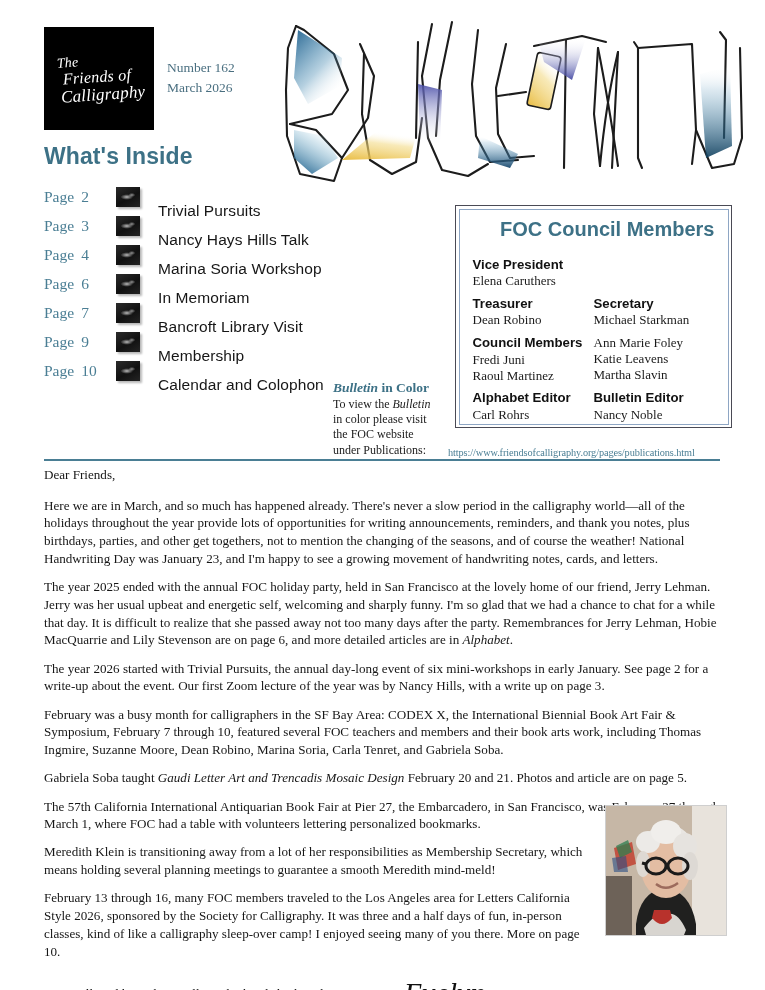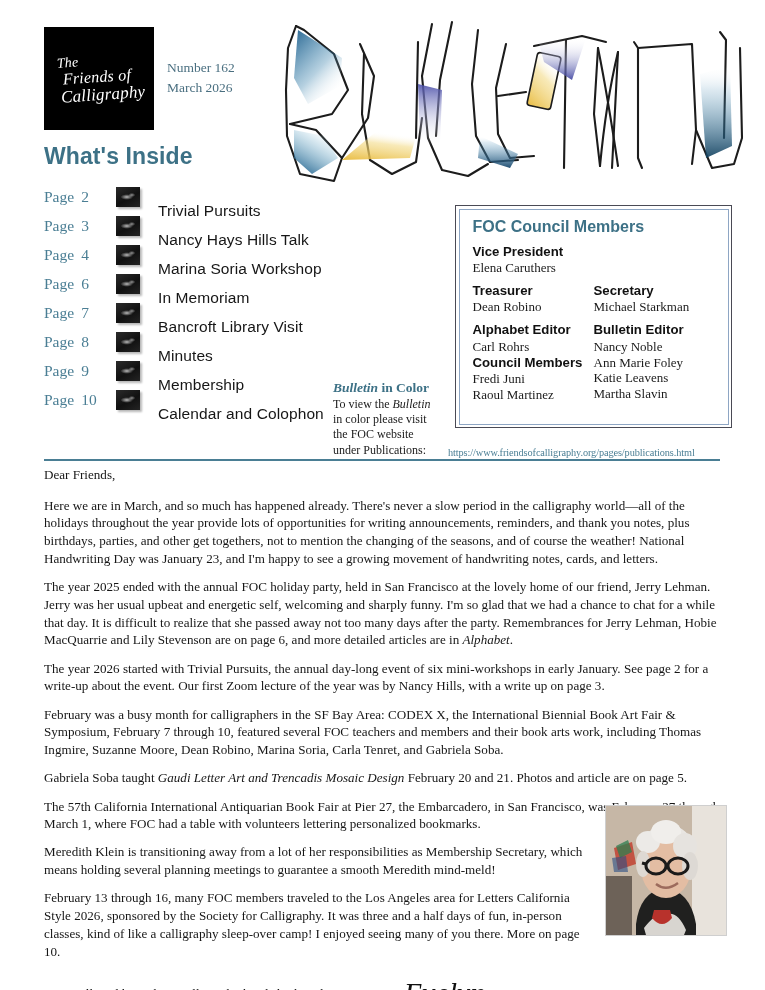--- a/index.html
+++ b/index.html
@@ -77,21 +77,21 @@
   .council{
     position:absolute;left:455px;top:205px;width:277px;height:223px;
     border:1.5px solid #4a4a55;background:#fff;box-sizing:border-box;
   }
   .council-inner{
     position:absolute;left:2.5px;top:2.5px;right:2.5px;bottom:2.5px;
     border:1.5px solid #8ea6c4;box-sizing:border-box;padding:8px 13px 0 13px;
   }
   .council-title{
     font-family:"Liberation Sans","DejaVu Sans",sans-serif;
-    font-size:16px;font-weight:bold;color:#3d7186;margin-bottom:8px;
+    font-size:20px;font-weight:bold;color:#3d7186;margin-bottom:16px;text-align:right;
   }
   .council-grid{display:flex;}
   .council-col{width:50%;}
   .c-role{
     font-family:"Liberation Sans","DejaVu Sans",sans-serif;
     font-size:13.2px;font-weight:bold;color:#111;line-height:1.25;
   }
   .c-name{font-size:13px;color:#1a1a1a;line-height:1.22;}
   .c-block{margin-bottom:7px;}
   .c-names-plain{font-size:13px;line-height:1.22;color:#1a1a1a;}
@@ -247,25 +247,20 @@
       <span class="toc-page"><span>Page</span><span class="num">6</span></span>
       <span class="toc-icon"></span>
       <span class="toc-title">In Memoriam</span>
     </div>
     <div class="toc-row">
       <span class="toc-page"><span>Page</span><span class="num">7</span></span>
       <span class="toc-icon"></span>
       <span class="toc-title">Bancroft Library Visit</span>
     </div>
     <div class="toc-row">
-      <span class="toc-page"><span>Page</span><span class="num">8</span></span>
-      <span class="toc-icon"></span>
-      <span class="toc-title">Minutes</span>
-    </div>
-    <div class="toc-row">
       <span class="toc-page"><span>Page</span><span class="num">9</span></span>
       <span class="toc-icon"></span>
       <span class="toc-title">Membership</span>
     </div>
     <div class="toc-row">
       <span class="toc-page"><span>Page</span><span class="num">10</span></span>
       <span class="toc-icon"></span>
       <span class="toc-title">Calendar and Colophon</span>
     </div>
   </div>
@@ -299,40 +294,40 @@
           <div class="c-role">Treasurer</div>
           <div class="c-name">Dean Robino</div>
         </div>
         <div class="council-col c-block">
           <div class="c-role">Secretary</div>
           <div class="c-name">Michael Starkman</div>
         </div>
       </div>
 
       <div class="council-grid">
-        <div class="council-col">
-          <div class="c-role">Alphabet Editor</div>
-          <div class="c-name">Carl Rohrs</div>
-        </div>
-        <div class="council-col">
-          <div class="c-role">Bulletin Editor</div>
-          <div class="c-name">Nancy Noble</div>
-        </div>
-      </div>
-
-      <div class="council-grid">
         <div class="council-col c-block">
           <div class="c-role">Council Members</div>
           <div class="c-name">Fredi Juni</div>
           <div class="c-name">Raoul Martinez</div>
         </div>
         <div class="council-col c-block c-names-plain">
           <div>Ann Marie Foley</div>
           <div>Katie Leavens</div>
           <div>Martha Slavin</div>
+        </div>
+      </div>
+
+      <div class="council-grid">
+        <div class="council-col">
+          <div class="c-role">Alphabet Editor</div>
+          <div class="c-name">Carl Rohrs</div>
+        </div>
+        <div class="council-col">
+          <div class="c-role">Bulletin Editor</div>
+          <div class="c-name">Nancy Noble</div>
         </div>
       </div>
     </div>
   </div>
 
   <div class="rule"></div>
 
   <div class="letter">
     <p class="salutation">Dear Friends,</p>
     <p>Here we are in March, and so much has happened already. There's never a slow period in the calligraphy world—all of the holidays throughout the year provide lots of opportunities for writing announcements, reminders, and thank you notes, plus birthdays, parties, and other get togethers, not to mention the changing of the seasons, and of course the weather! National Handwriting Day was January 23, and I'm happy to see a growing movement of handwriting notes, cards, and letters.</p>

